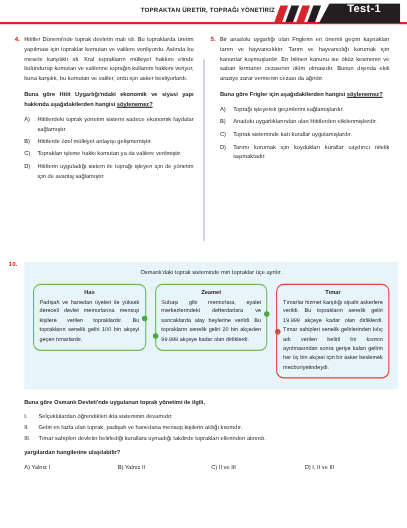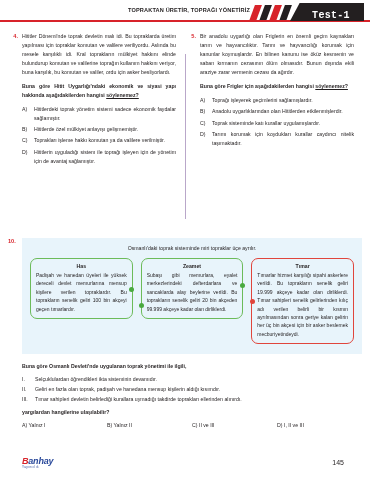--- a/index.html
+++ b/index.html
@@ -48,23 +48,22 @@
   .stripes span:nth-child(2) { left: 14px; background: #231f20; }
   .stripes span:nth-child(3) { left: 24px; background: #d8232a; }
   .stripes span:nth-child(4) { left: 34px; background: #231f20; }
   .test-badge {
     position: absolute;
     right: 6px; top: 3px;
     width: 74px; height: 18px;
     background: #231f20;
     clip-path: polygon(13% 0, 100% 0, 100% 100%, 0 100%);
     display: flex;
-    align-items: flex-end;
+    align-items: flex-start;
     justify-content: center;
-    font-family: Liberation Mono, monospace;
   }
   .test-badge-label {
     color: #ffffff;
     font-size: 10px;
     font-weight: bold;
     letter-spacing: 0.3px;
     padding-left: 8px;
   }
 
   
@@ -388,21 +387,14 @@
           <span>II ve III</span>
         </div>
         <div class="answer">
           <span>D)</span>
           <span>I, II ve III</span>
         </div>
       </div>
     </div>
   </div>
 
-  <div class="footer">
-    <div class="logo">
-      <div class="logo-mark"><span class="accent">B</span><span>anhay</span></div>
-      <div class="logo-sub">Yayıncılık</div>
-    </div>
-    <div class="page-num">145</div>
-  </div>
 
 </div>
 
 </body></html>

